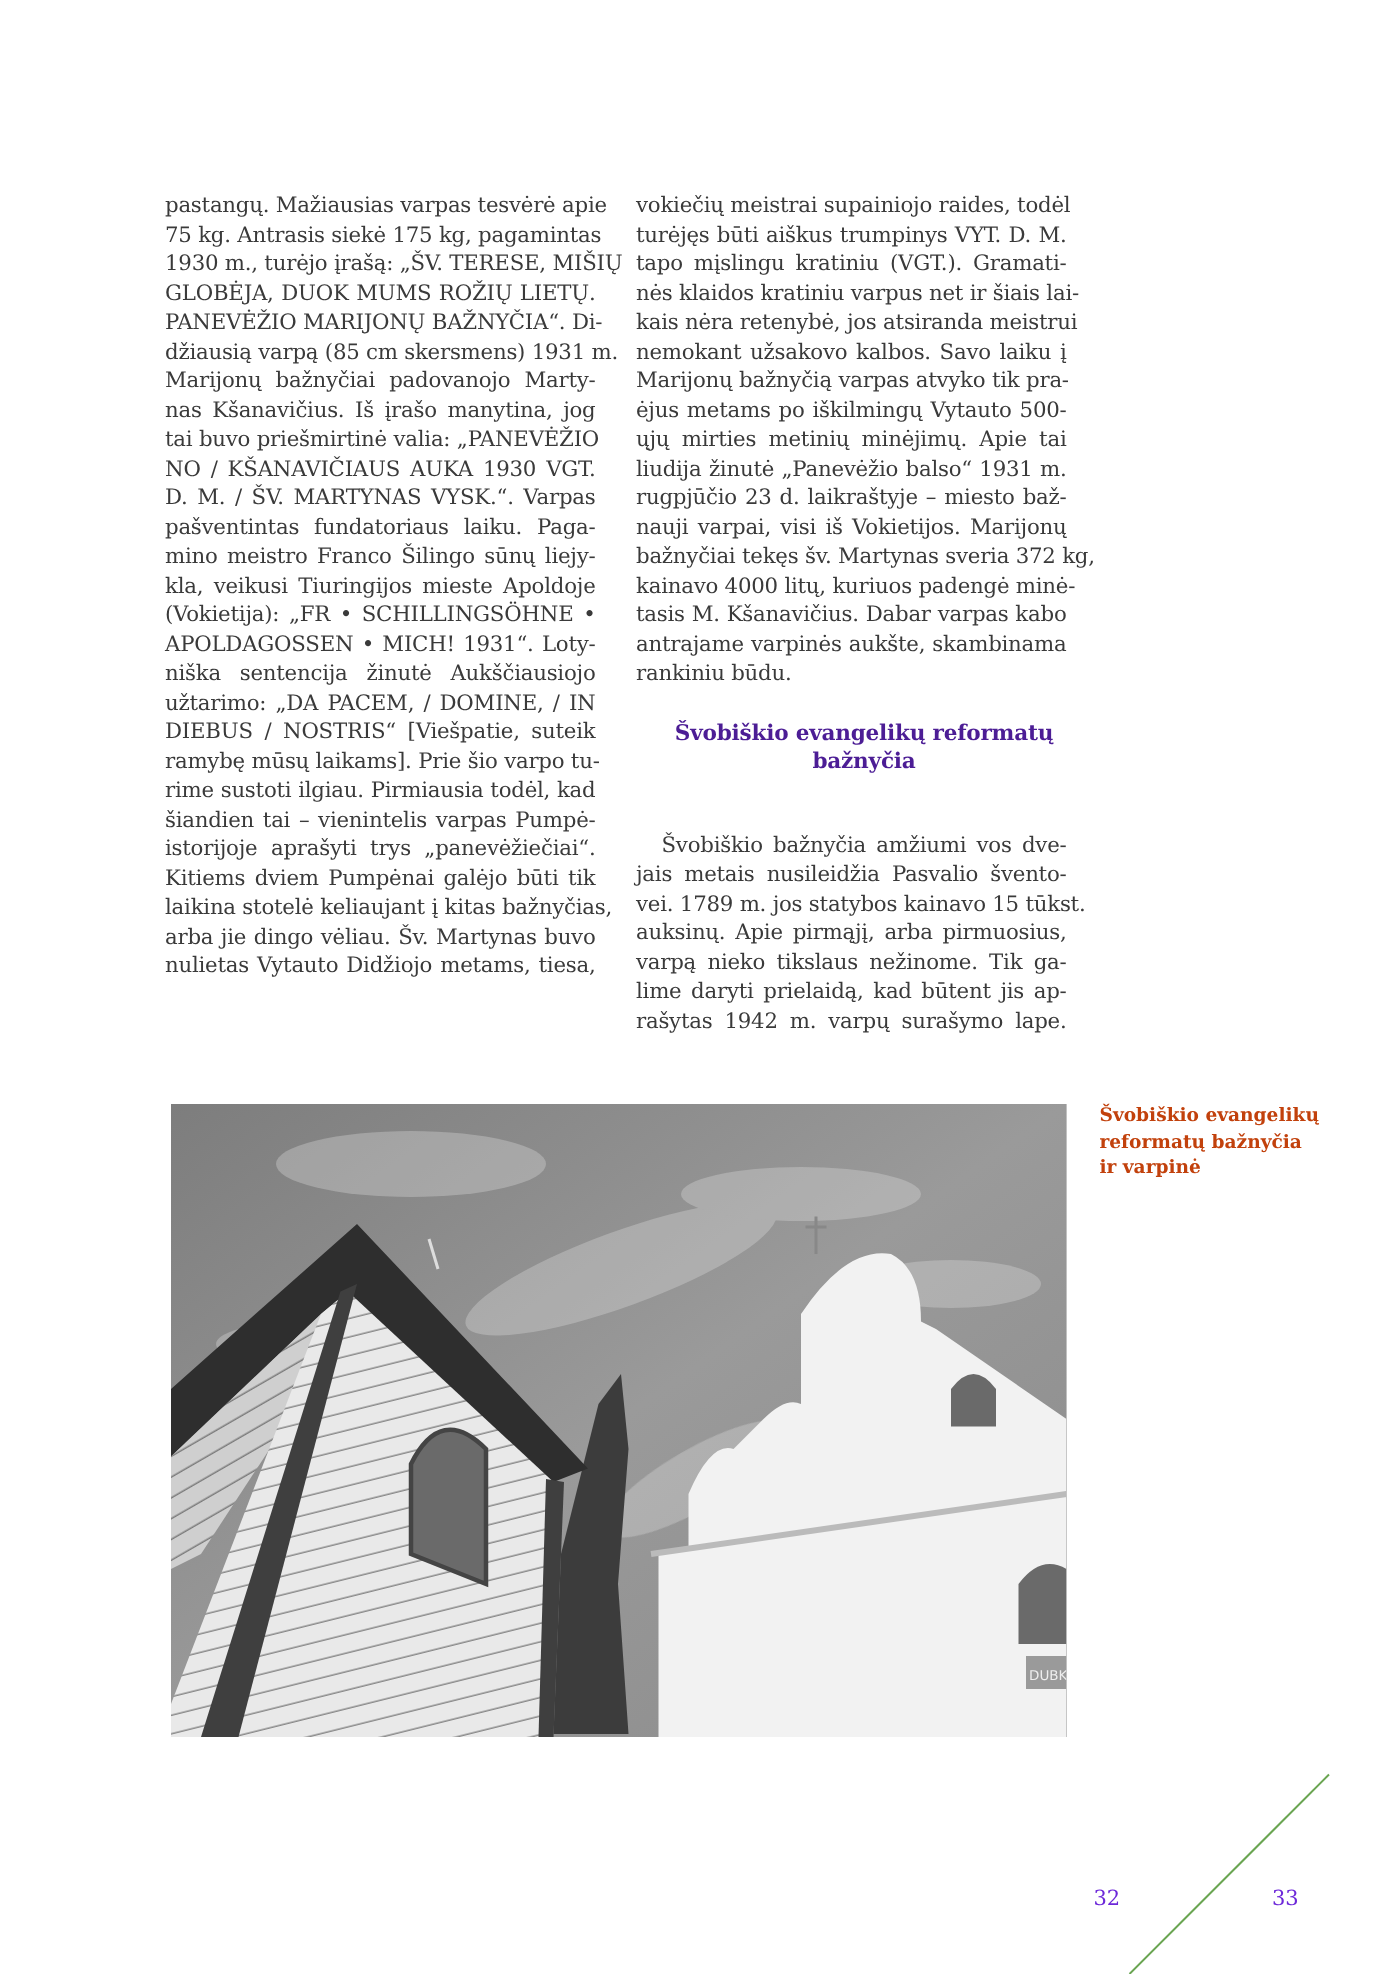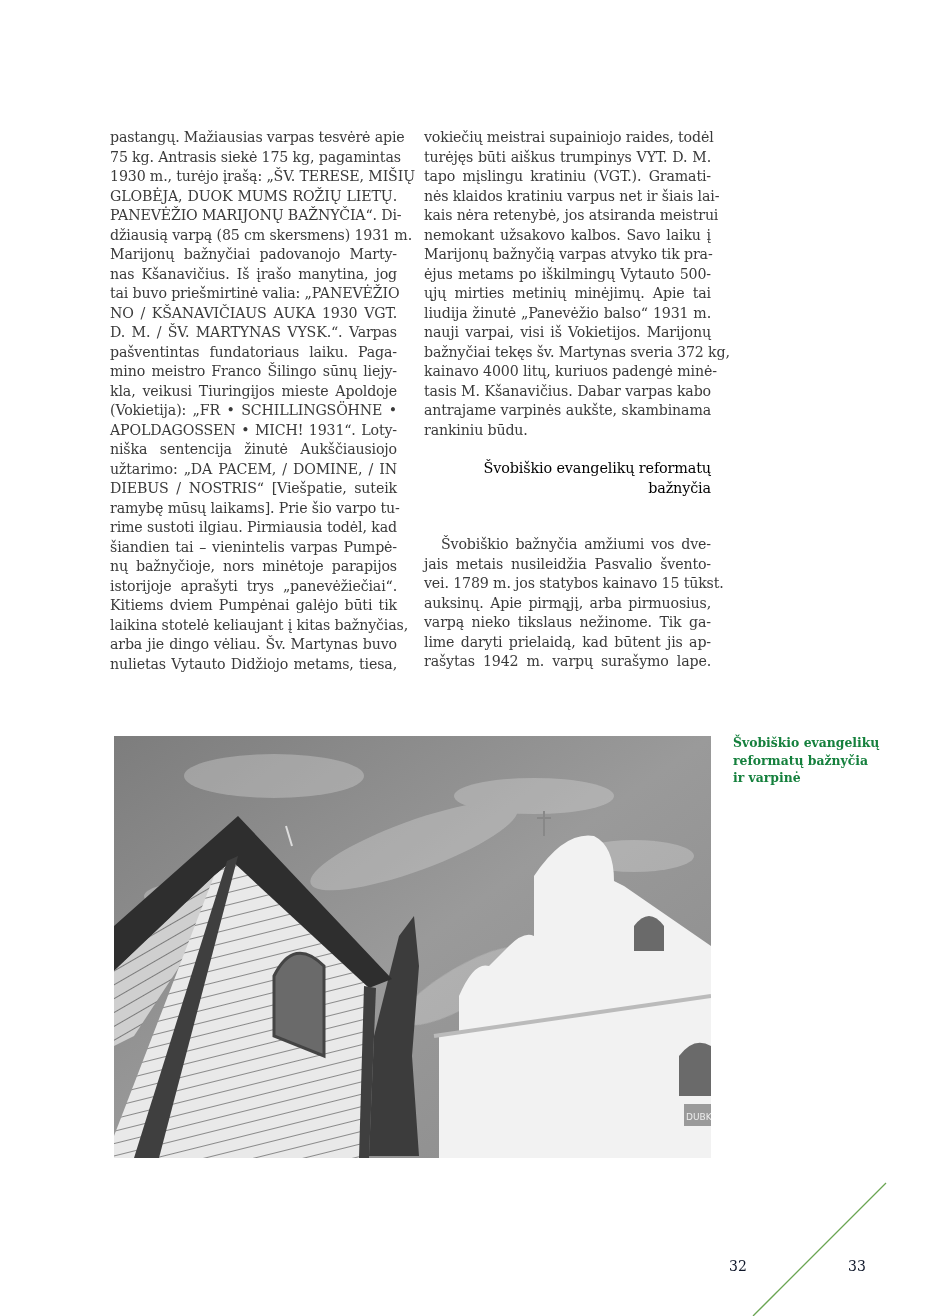--- a/index.html
+++ b/index.html
@@ -5,27 +5,27 @@
   html, body { margin: 0; padding: 0; background: #ffffff; }
   body { width: 931px; height: 1316px; position: relative; overflow: hidden;
          font-family: "DejaVu Serif", "Liberation Serif", serif; color: #3a3a3a; }
   .col { position: absolute; top: 128px; width: 287px; font-size: 14.2px; line-height: 19.5px;
          text-align: justify; letter-spacing: -0.15px; }
   .col p { margin: 0; }
   .line { display: block; text-align-last: justify; white-space: nowrap; }
   .line.last { text-align-last: left; }
   .col-left { left: 110px; }
   .col-right { left: 424px; }
-  .heading { color: #000000; font-weight: normal; font-size: 14.4px; line-height: 19.5px;
-             margin: 19px 0 20px 17px; text-align: right; }
+  .heading { color: #4c1d95; font-weight: bold; font-size: 14.4px; line-height: 19.5px;
+             margin: 19px 0 20px 17px; text-align: center; }
   .photo { position: absolute; left: 114px; top: 736px; width: 597px; height: 422px;
            overflow: hidden; background: #8f8f8f; }
   .caption { position: absolute; left: 733px; top: 734px; width: 150px; font-size: 12.4px;
-             line-height: 17.5px; font-weight: bold; color: #15803d; }
-  .pagenum { position: absolute; top: 1258px; font-size: 14px; color: #0f172a;
+             line-height: 17.5px; font-weight: bold; color: #c2410c; }
+  .pagenum { position: absolute; top: 1258px; font-size: 14px; color: #6d28d9;
              font-family: "DejaVu Serif", serif; }
   .pn-left { left: 729px; }
   .pn-right { left: 848px; }
   .divider { position: absolute; left: 0; top: 0; width: 931px; height: 1316px; pointer-events: none; }
 </style>
 </head>
 <body>
 
 <div class="col col-left" id="leftcol">
     <span class="line">pastangų. Mažiausias varpas tesvėrė apie</span>
@@ -43,40 +43,40 @@
     <span class="line">mino meistro Franco Šilingo sūnų liejy-</span>
     <span class="line">kla, veikusi Tiuringijos mieste Apoldoje</span>
     <span class="line">(Vokietija): „FR • SCHILLINGSÖHNE •</span>
     <span class="line">APOLDAGOSSEN • MICH! 1931“. Loty-</span>
     <span class="line">niška sentencija žinutė Aukščiausiojo</span>
     <span class="line">užtarimo: „DA PACEM, / DOMINE, / IN</span>
     <span class="line">DIEBUS / NOSTRIS“ [Viešpatie, suteik</span>
     <span class="line">ramybę mūsų laikams]. Prie šio varpo tu-</span>
     <span class="line">rime sustoti ilgiau. Pirmiausia todėl, kad</span>
     <span class="line">šiandien tai – vienintelis varpas Pumpė-</span>
-    <span class="line">nų bažnyčioje, nors minėtoje parapijos</span>
     <span class="line">istorijoje aprašyti trys „panevėžiečiai“.</span>
     <span class="line">Kitiems dviem Pumpėnai galėjo būti tik</span>
     <span class="line">laikina stotelė keliaujant į kitas bažnyčias,</span>
     <span class="line">arba jie dingo vėliau. Šv. Martynas buvo</span>
     <span class="line">nulietas Vytauto Didžiojo metams, tiesa,</span>
   </div>
 
 <div class="col col-right">
   <p id="rp1">
       <span class="line">vokiečių meistrai supainiojo raides, todėl</span>
       <span class="line">turėjęs būti aiškus trumpinys VYT. D. M.</span>
       <span class="line">tapo mįslingu kratiniu (VGT.). Gramati-</span>
       <span class="line">nės klaidos kratiniu varpus net ir šiais lai-</span>
       <span class="line">kais nėra retenybė, jos atsiranda meistrui</span>
       <span class="line">nemokant užsakovo kalbos. Savo laiku į</span>
       <span class="line">Marijonų bažnyčią varpas atvyko tik pra-</span>
       <span class="line">ėjus metams po iškilmingų Vytauto 500-</span>
       <span class="line">ųjų mirties metinių minėjimų. Apie tai</span>
       <span class="line">liudija žinutė „Panevėžio balso“ 1931 m.</span>
+      <span class="line">rugpjūčio 23 d. laikraštyje – miesto baž-</span>
       <span class="line">nauji varpai, visi iš Vokietijos. Marijonų</span>
       <span class="line">bažnyčiai tekęs šv. Martynas sveria 372 kg,</span>
       <span class="line">kainavo 4000 litų, kuriuos padengė minė-</span>
       <span class="line">tasis M. Kšanavičius. Dabar varpas kabo</span>
       <span class="line">antrajame varpinės aukšte, skambinama</span>
       <span class="line last">rankiniu būdu.</span>
     </p>
   <h2 class="heading" id="rhead">
       <span style="display: block;">Švobiškio evangelikų reformatų</span>
       <span style="display: block;">bažnyčia</span>

